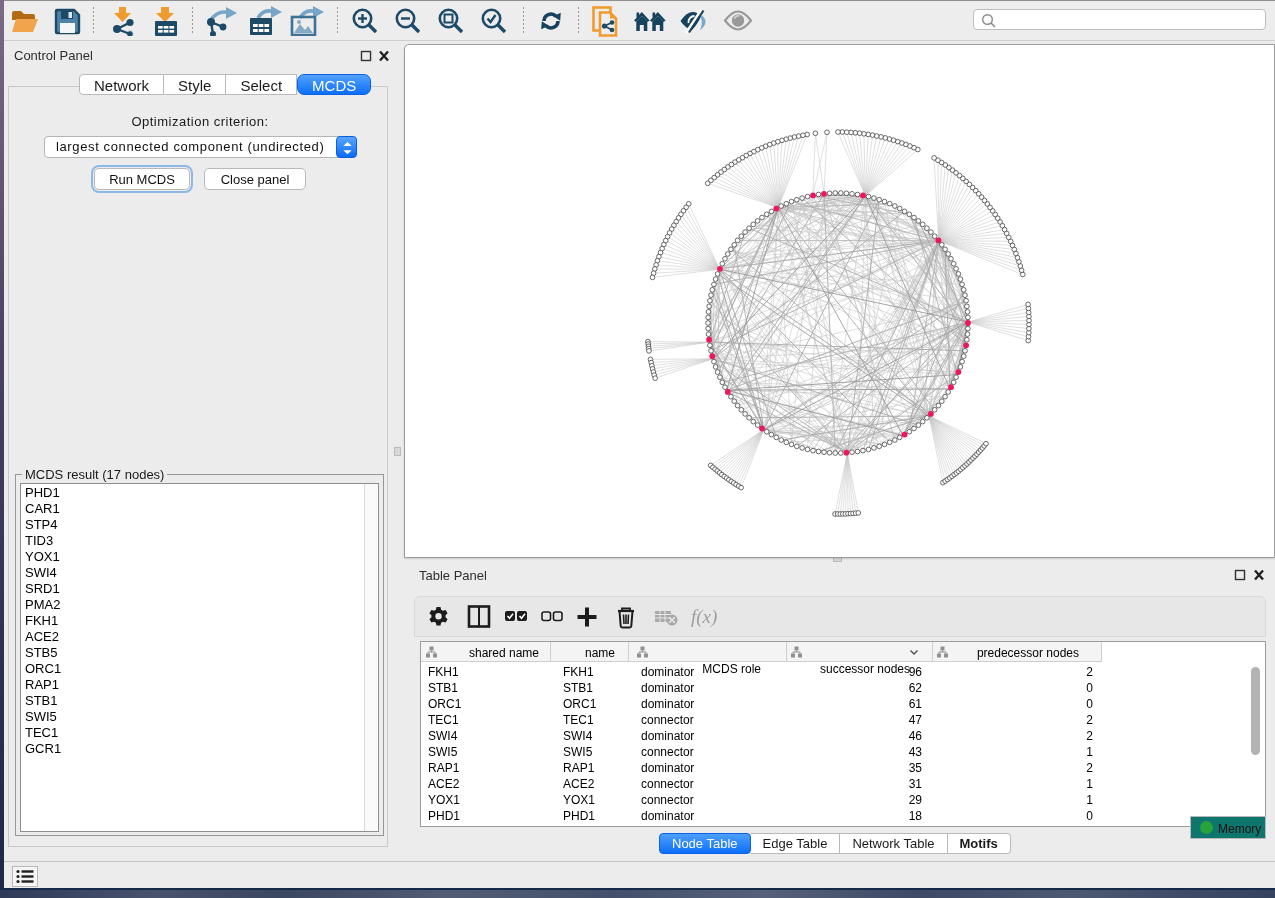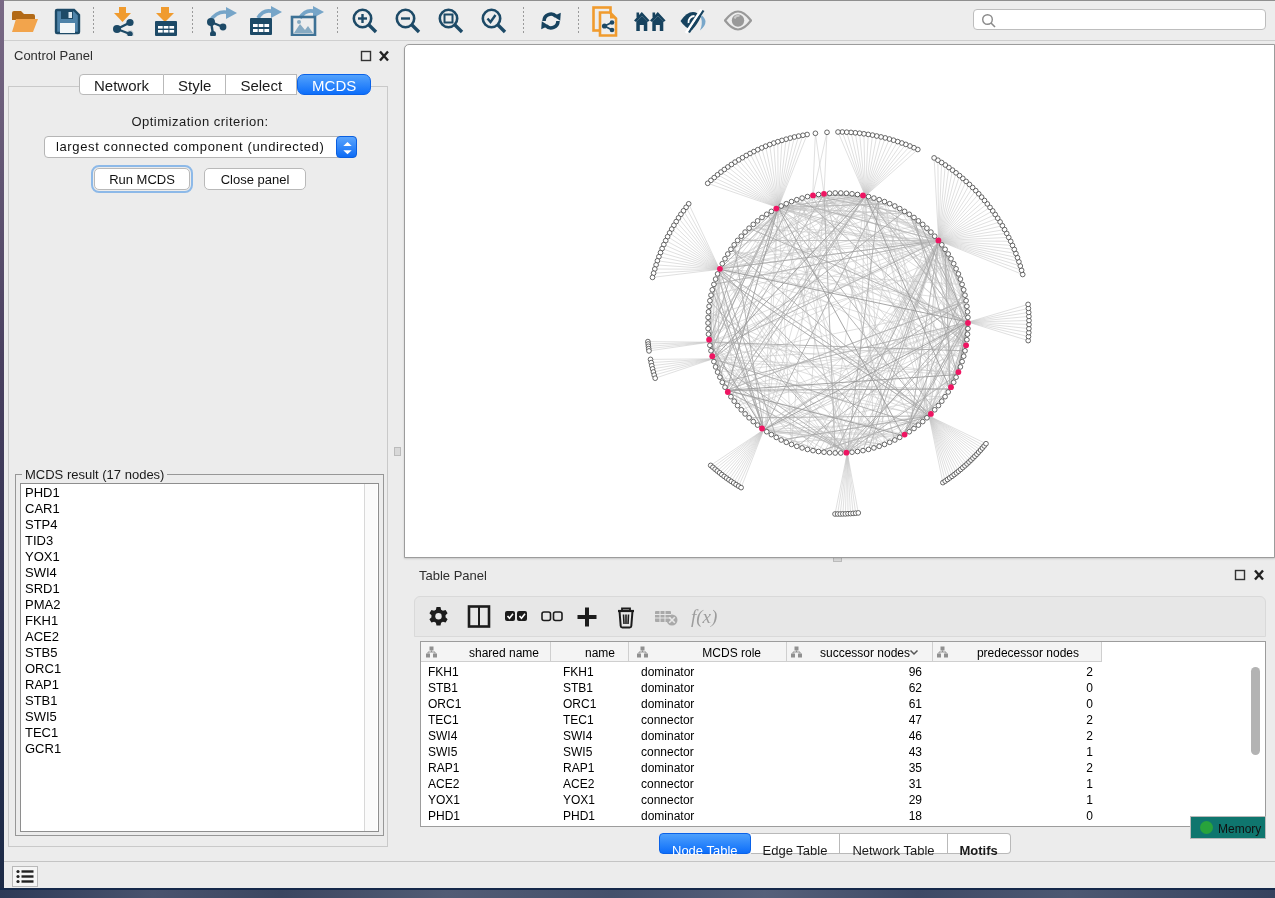--- a/index.html
+++ b/index.html
@@ -39,21 +39,21 @@
 .tbl { left:420px; top:641px; width:846px; height:186px; background:#fff; border:1px solid #9c9c9c; }
 .thead { position:absolute; left:0; top:0; width:680px; height:20px; background:#f4f4f4; border-bottom:1px solid #cfcfcf; font-size:12px; color:#1a1a1a; }
 .thcell { position:absolute; top:3px; text-align:right; }
 .thsep { position:absolute; top:0; width:1px; height:20px; background:#cfcfcf; }
 .trow { position:absolute; font-size:12px; color:#000; height:16px; }
 .cell { position:absolute; top:0; }
 .num { text-align:right; }
 .tscroll { position:absolute; left:830px; top:25px; width:9px; height:88px; background:#b3b3b3; border-radius:5px; }
 .hicon { position:absolute; top:4px; }
 .btabs { left:659px; top:833px; height:21px; display:flex; font-size:13px; }
-.btab { background:#fff; border:1px solid #b9b9b9; border-left:none; padding:9px 12px 0; color:#1a1a1a; height:21px; }
+.btab { background:#fff; border:1px solid #b9b9b9; border-left:none; padding:2px 12px 0; color:#1a1a1a; height:21px; }
 .btab.first { border-left:1px solid #b9b9b9; border-radius:4px 0 0 4px; }
 .btab.last { border-radius:0 4px 4px 0;font-weight:bold; }
 .btab.sel { background:linear-gradient(#4da0fc,#0d6efa); color:#fff; border:1px solid #0a62e8; border-radius:4px; }
 .statusbar { left:4px; top:861px; width:1271px; height:27px; background:#ececec; border-top:1px solid #c4c4c4; }
 .listbtn { left:12px; top:866px; width:26px; height:21px; background:#f5f5f5; border:1px solid #b9b9b9; }
 .membtn { left:1190px; top:816px; width:76px; height:23px; background:#0f766e; border:1px solid #b9b9b9; font-size:13px; color:#111; }
 </style>
 </head>
 <body>
 <div class="abs wallL"></div>
@@ -1130,22 +1130,22 @@
 </svg>
 <div class="abs tbl">
  <div class="thead"></div>
  <div class="thsep" style="left:129px"></div>
     <div class="thsep" style="left:207px"></div>
     <div class="thsep" style="left:365px"></div>
     <div class="thsep" style="left:511px"></div>
     <div class="thsep" style="left:680px"></div>
  <div class="trow thcell" style="left:8px;top:4px;width:110px">shared name</div>
  <div class="trow thcell" style="left:134px;top:4px;width:60px">name</div>
- <div class="trow thcell" style="left:240px;top:4px;width:100px">MCDS role</div>
- <div class="trow thcell" style="left:389px;top:4px;width:100px">successor nodes</div>
+ <div class="trow thcell" style="left:240px;top:20px;width:100px">MCDS role</div>
+ <div class="trow thcell" style="left:389px;top:20px;width:100px">successor nodes</div>
  <div class="trow thcell" style="left:528px;top:4px;width:130px">predecessor nodes</div>
  <svg class="hicon" style="left:5px" width="11" height="12" viewBox="0 0 11 12">
       <g fill="#909090">
         <rect x="3.5" y="0.5" width="4" height="4"></rect>
         <rect x="0" y="7.5" width="4" height="4"></rect>
         <rect x="7" y="7.5" width="4" height="4"></rect>
         <path d="M5.5,4.5 v1.5 M2,7.5 V6 h7 v1.5" stroke="#909090" fill="none" stroke-width="1"></path>
       </g>
     </svg>
  <svg class="hicon" style="left:216px" width="11" height="12" viewBox="0 0 11 12">

